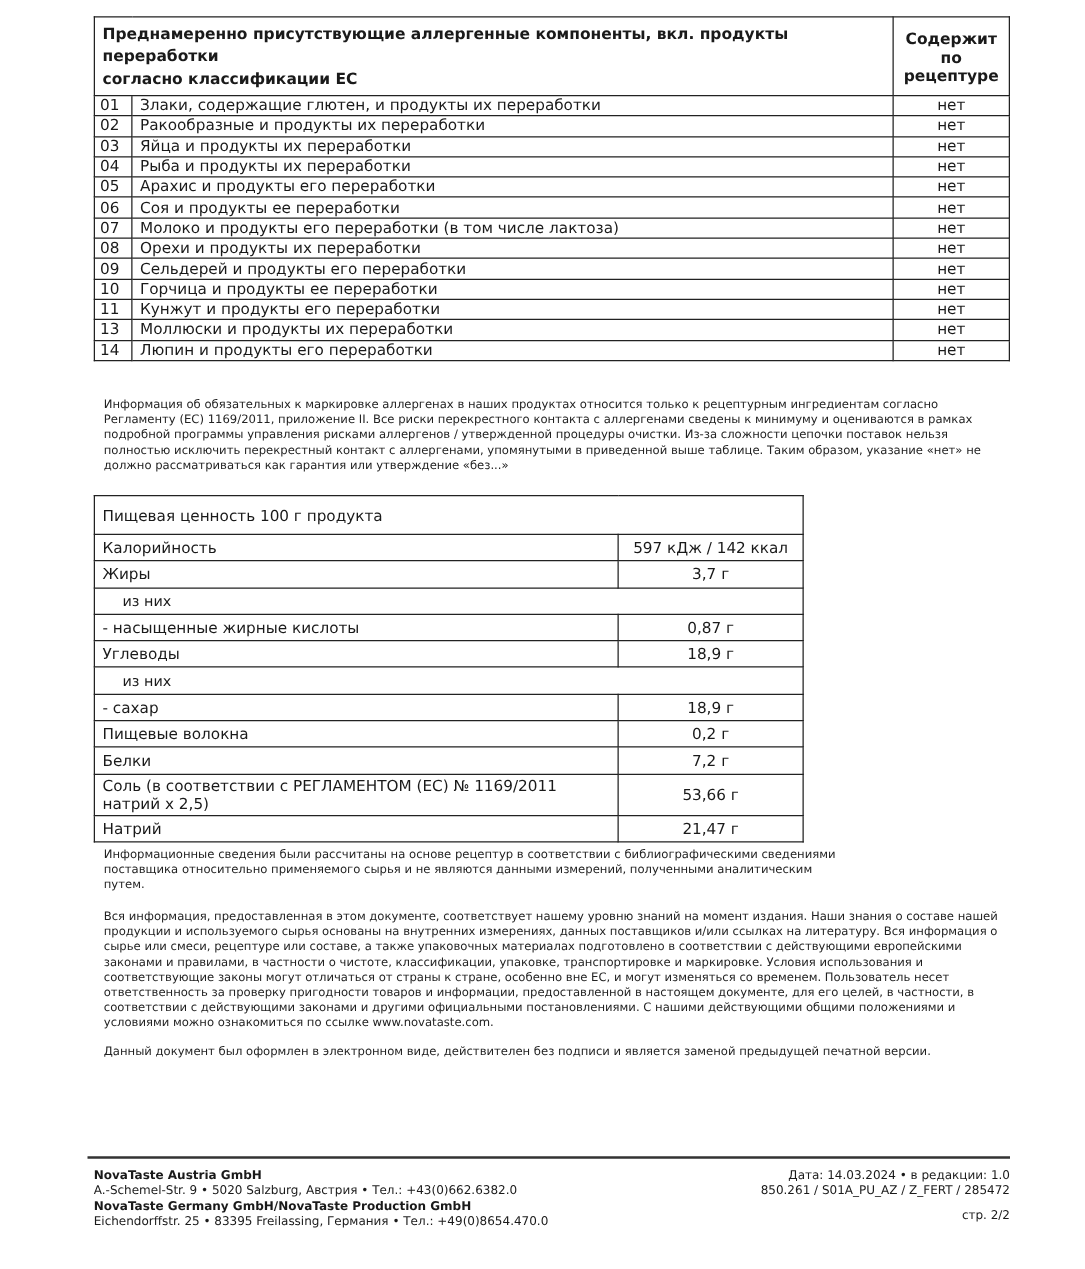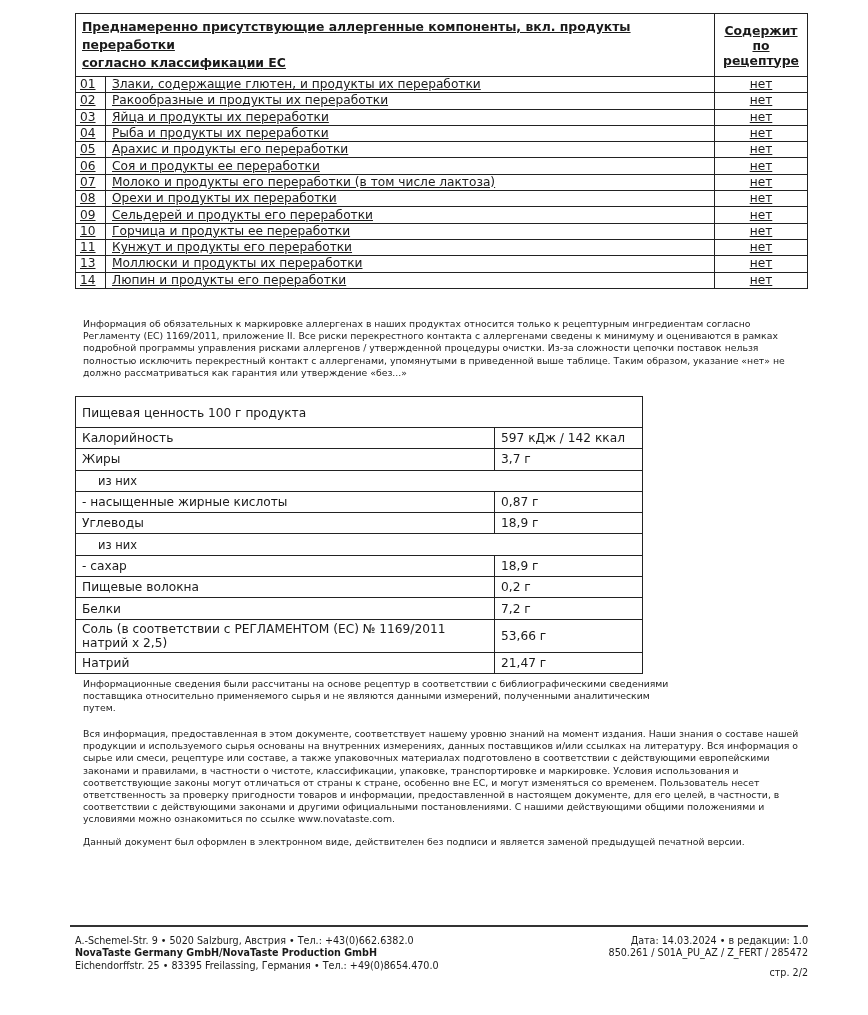--- a/index.html
+++ b/index.html
@@ -16,21 +16,20 @@
   .allergen-table {
     position: absolute; left: 75px; top: 13px; width: 733px;
     border-collapse: collapse;
     font-size: 12.2px;
   }
   .allergen-table td, .allergen-table th {
     border: 1.3px solid #222;
     padding: 0 6px;
     vertical-align: middle;
     line-height: 15px;
-    text-decoration: underline;
   }
   .allergen-table .hdr-title {
     font-weight: bold; text-align: left; font-size: 12.4px;
     padding: 4px 6px; line-height: 18px;
   }
   .allergen-table .hdr-contains {
     font-weight: bold; text-align: center; width: 93px; font-size: 12.4px;
     line-height: 15px; padding: 2px 2px;
   }
   .allergen-table .num { width: 30px; padding: 0 4px; }
@@ -52,21 +51,21 @@
   .nutrition-table td {
     border: 1.3px solid #222;
     padding: 0 6px;
     height: 21.3px;
     vertical-align: middle;
     line-height: 14px;
   }
   .nutrition-table .title-cell {
     font-weight: normal; height: 31px; padding-top: 2px;
   }
-  .nutrition-table .value { width: 148px; }
+  .nutrition-table .value { text-align: center; width: 148px; }
   .nutrition-table .subhead { padding-left: 22px; font-size: 11.5px; }
   .nutrition-table tr.double td { height: 33px; }
 
   .note-nutrition { top: 678px; width: 600px; }
   .note-legal { top: 728px; }
   .note-electronic { top: 836px; }
 
   .footer-rule {
     position: absolute; left: 70px; top: 925px; width: 738px; height: 2px;
     background: #333;
@@ -215,20 +214,21 @@
   </tbody>
     </table>
 
   <p class="note note-nutrition">Информационные сведения были рассчитаны на основе рецептур в соответствии с библиографическими сведениями поставщика относительно применяемого сырья и не являются данными измерений, полученными аналитическим путем.</p>
   <p class="note note-legal">Вся информация, предоставленная в этом документе, соответствует нашему уровню знаний на момент издания. Наши знания о составе нашей продукции и используемого сырья основаны на внутренних измерениях, данных поставщиков и/или ссылках на литературу. Вся информация о сырье или смеси, рецептуре или составе, а также упаковочных материалах подготовлено в соответствии с действующими европейскими законами и правилами, в частности о чистоте, классификации, упаковке, транспортировке и маркировке. Условия использования и соответствующие законы могут отличаться от страны к стране, особенно вне ЕС, и могут изменяться со временем. Пользователь несет ответственность за проверку пригодности товаров и информации, предоставленной в настоящем документе, для его целей, в частности, в соответствии с действующими законами и другими официальными постановлениями. С нашими действующими общими положениями и условиями можно ознакомиться по ссылке www.novataste.com.</p>
   <p class="note note-electronic">Данный документ был оформлен в электронном виде, действителен без подписи и является заменой предыдущей печатной версии.</p>
 
   <div class="footer-rule"></div>
 
   <div class="footer-left">
+    <div class="bold">NovaTaste Austria GmbH</div>
     <div>A.-Schemel-Str. 9 • 5020 Salzburg, Австрия • Тел.: +43(0)662.6382.0</div>
     <div class="bold">NovaTaste Germany GmbH/NovaTaste Production GmbH</div>
     <div>Eichendorffstr. 25 • 83395 Freilassing, Германия • Тел.: +49(0)8654.470.0</div>
   </div>
 
   <div class="footer-right">
     <div>Дата: 14.03.2024 • в редакции: 1.0</div>
     <div>850.261 / S01A_PU_AZ / Z_FERT / 285472</div>
     <span class="page-num">стр. 2/2</span>
   </div>

